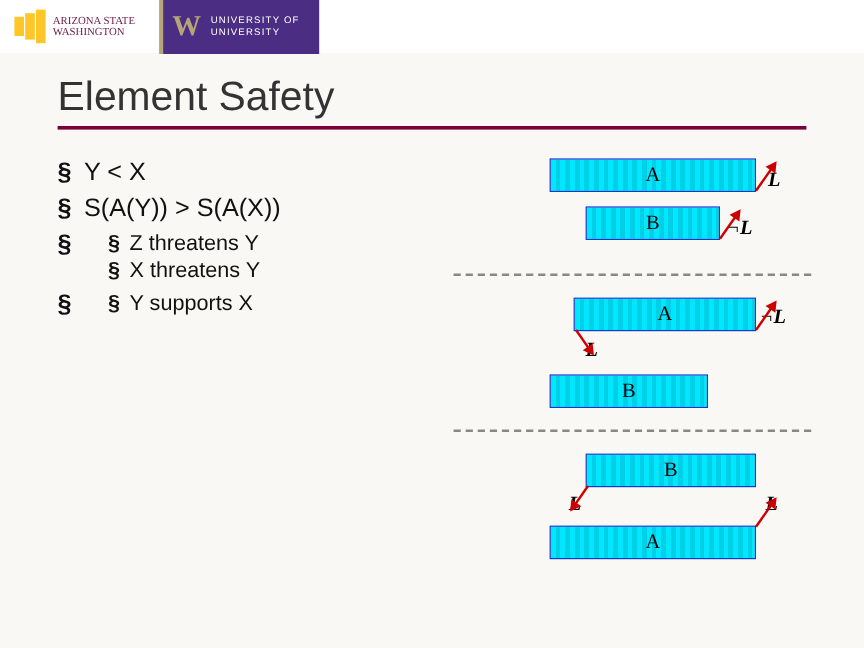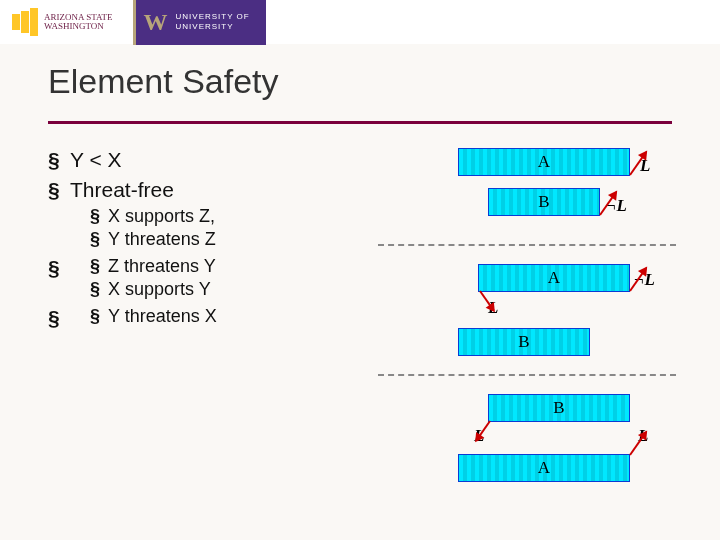--- a/index.html
+++ b/index.html
@@ -61,21 +61,21 @@
     font-size: 8px;
     letter-spacing: 1px;
     line-height: 1.2;
   }
   .title-wrap {
     padding: 18px 48px 4px 48px;
   }
   .title {
     font-size: 34px;
     color: #333;
-    padding-bottom: 20px;
+    padding-bottom: 4px;
   }
   .rule {
     height: 3px;
     background: #7a003c;
   }
   .content {
     display: flex;
     padding: 20px 24px 0 48px;
   }
   .left {
@@ -200,36 +200,30 @@
 
 <div class="title-wrap">
   <div class="title">Element Safety</div>
   <div class="rule"></div>
 </div>
 
 <div class="content">
   <div class="left">
     <ul class="b1">
       <li>Y &lt; X</li>
+      <li>S(A(Y)) &gt; S(A(X))</li>
       <li>
-        <span>Threat-free</span>
         <ul class="b2">
-          <li>X supports Z,</li>
-          <li>Y threatens Z</li>
+          <li>Z threatens Y</li>
+          <li>X threatens Y</li>
         </ul>
       </li>
       <li>
         <ul class="b2">
-          <li>Z threatens Y</li>
-          <li>X supports Y</li>
-        </ul>
-      </li>
-      <li>
-        <ul class="b2">
-          <li>Y threatens X</li>
+          <li>Y supports X</li>
         </ul>
       </li>
     </ul>
   </div>
 
   <div class="right">
 
     <div class="box" style="left:80px; top:0; width:170px">A</div>
     <div class="box" style="left:110px; top:40px; width:110px">B</div>
     <div class="lab" style="left:262px; top:8px">L</div>

